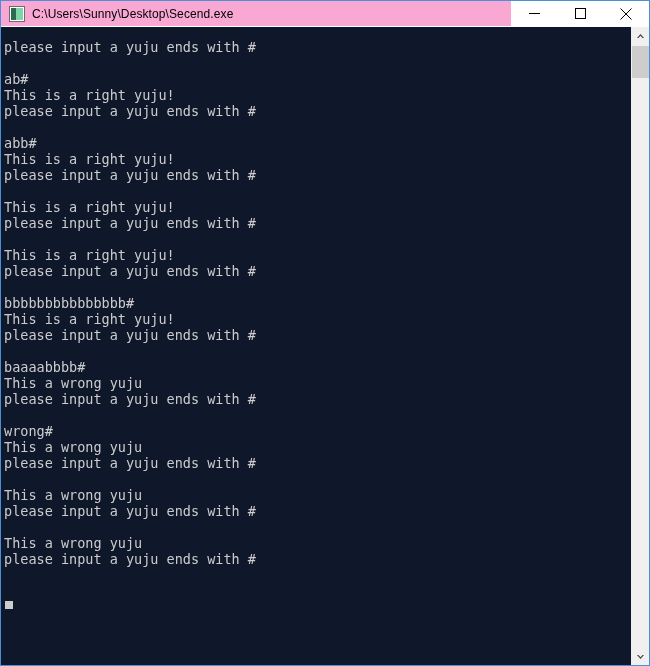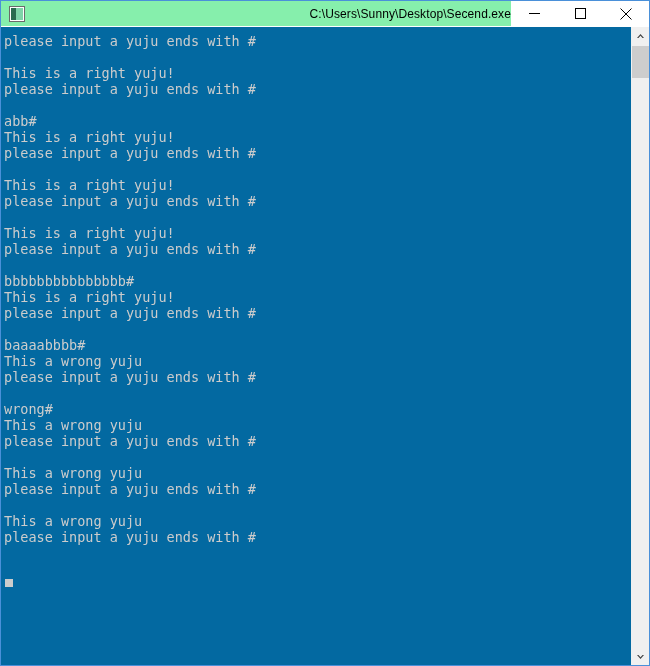--- a/index.html
+++ b/index.html
@@ -22,25 +22,24 @@
     border: 1px solid #4a90d9;
     background: #0c0c0c;
     display: flex;
     flex-direction: column;
   }
 
   
   .titlebar {
     height: 25px;
     min-height: 25px;
-    background: #86efac;
+    background: #f9a8d4;
     display: flex;
     align-items: center;
     border-bottom: 1px solid #ffffff;
-    text-align: right;
   }
   .title-icon {
     width: 16px;
     height: 16px;
     margin-left: 8px;
     margin-right: 7px;
     position: relative;
     flex: none;
     background: #ffffff;
     border: 1px solid #6b6b6b;
@@ -85,22 +84,22 @@
   
   .console-wrap {
     flex: 1 1 auto;
     display: flex;
     background: #0c0c0c;
     min-height: 0;
     position: relative;
   }
   .console {
     flex: 1 1 auto;
-    background: #0369a1;
-    padding: 6px 0 0 1px;
+    background: #0f172a;
+    padding: 12px 0 0 1px;
     overflow: hidden;
     position: relative;
   }
   .line {
     font-family: "DejaVu Sans Mono", "Liberation Mono", monospace;
     font-size: 13.5px;
     line-height: 16px;
     height: 16px;
     color: #cccccc;
     white-space: pre;
@@ -176,20 +175,21 @@
           <line x1="11.5" y1="0.5" x2="0.5" y2="11.5" stroke="#000000" stroke-width="1"></line>
         </svg>
       </div>
     </div>
   </div>
 
   <div class="console-wrap">
     <div class="console" id="console-output">
         <div class="line">please input a yuju ends with #</div>
         <div class="line blank">&nbsp;</div>
+        <div class="line">ab#</div>
         <div class="line">This is a right yuju!</div>
         <div class="line">please input a yuju ends with #</div>
         <div class="line blank">&nbsp;</div>
         <div class="line">abb#</div>
         <div class="line">This is a right yuju!</div>
         <div class="line">please input a yuju ends with #</div>
         <div class="line blank">&nbsp;</div>
         <div class="line">This is a right yuju!</div>
         <div class="line">please input a yuju ends with #</div>
         <div class="line blank">&nbsp;</div>

